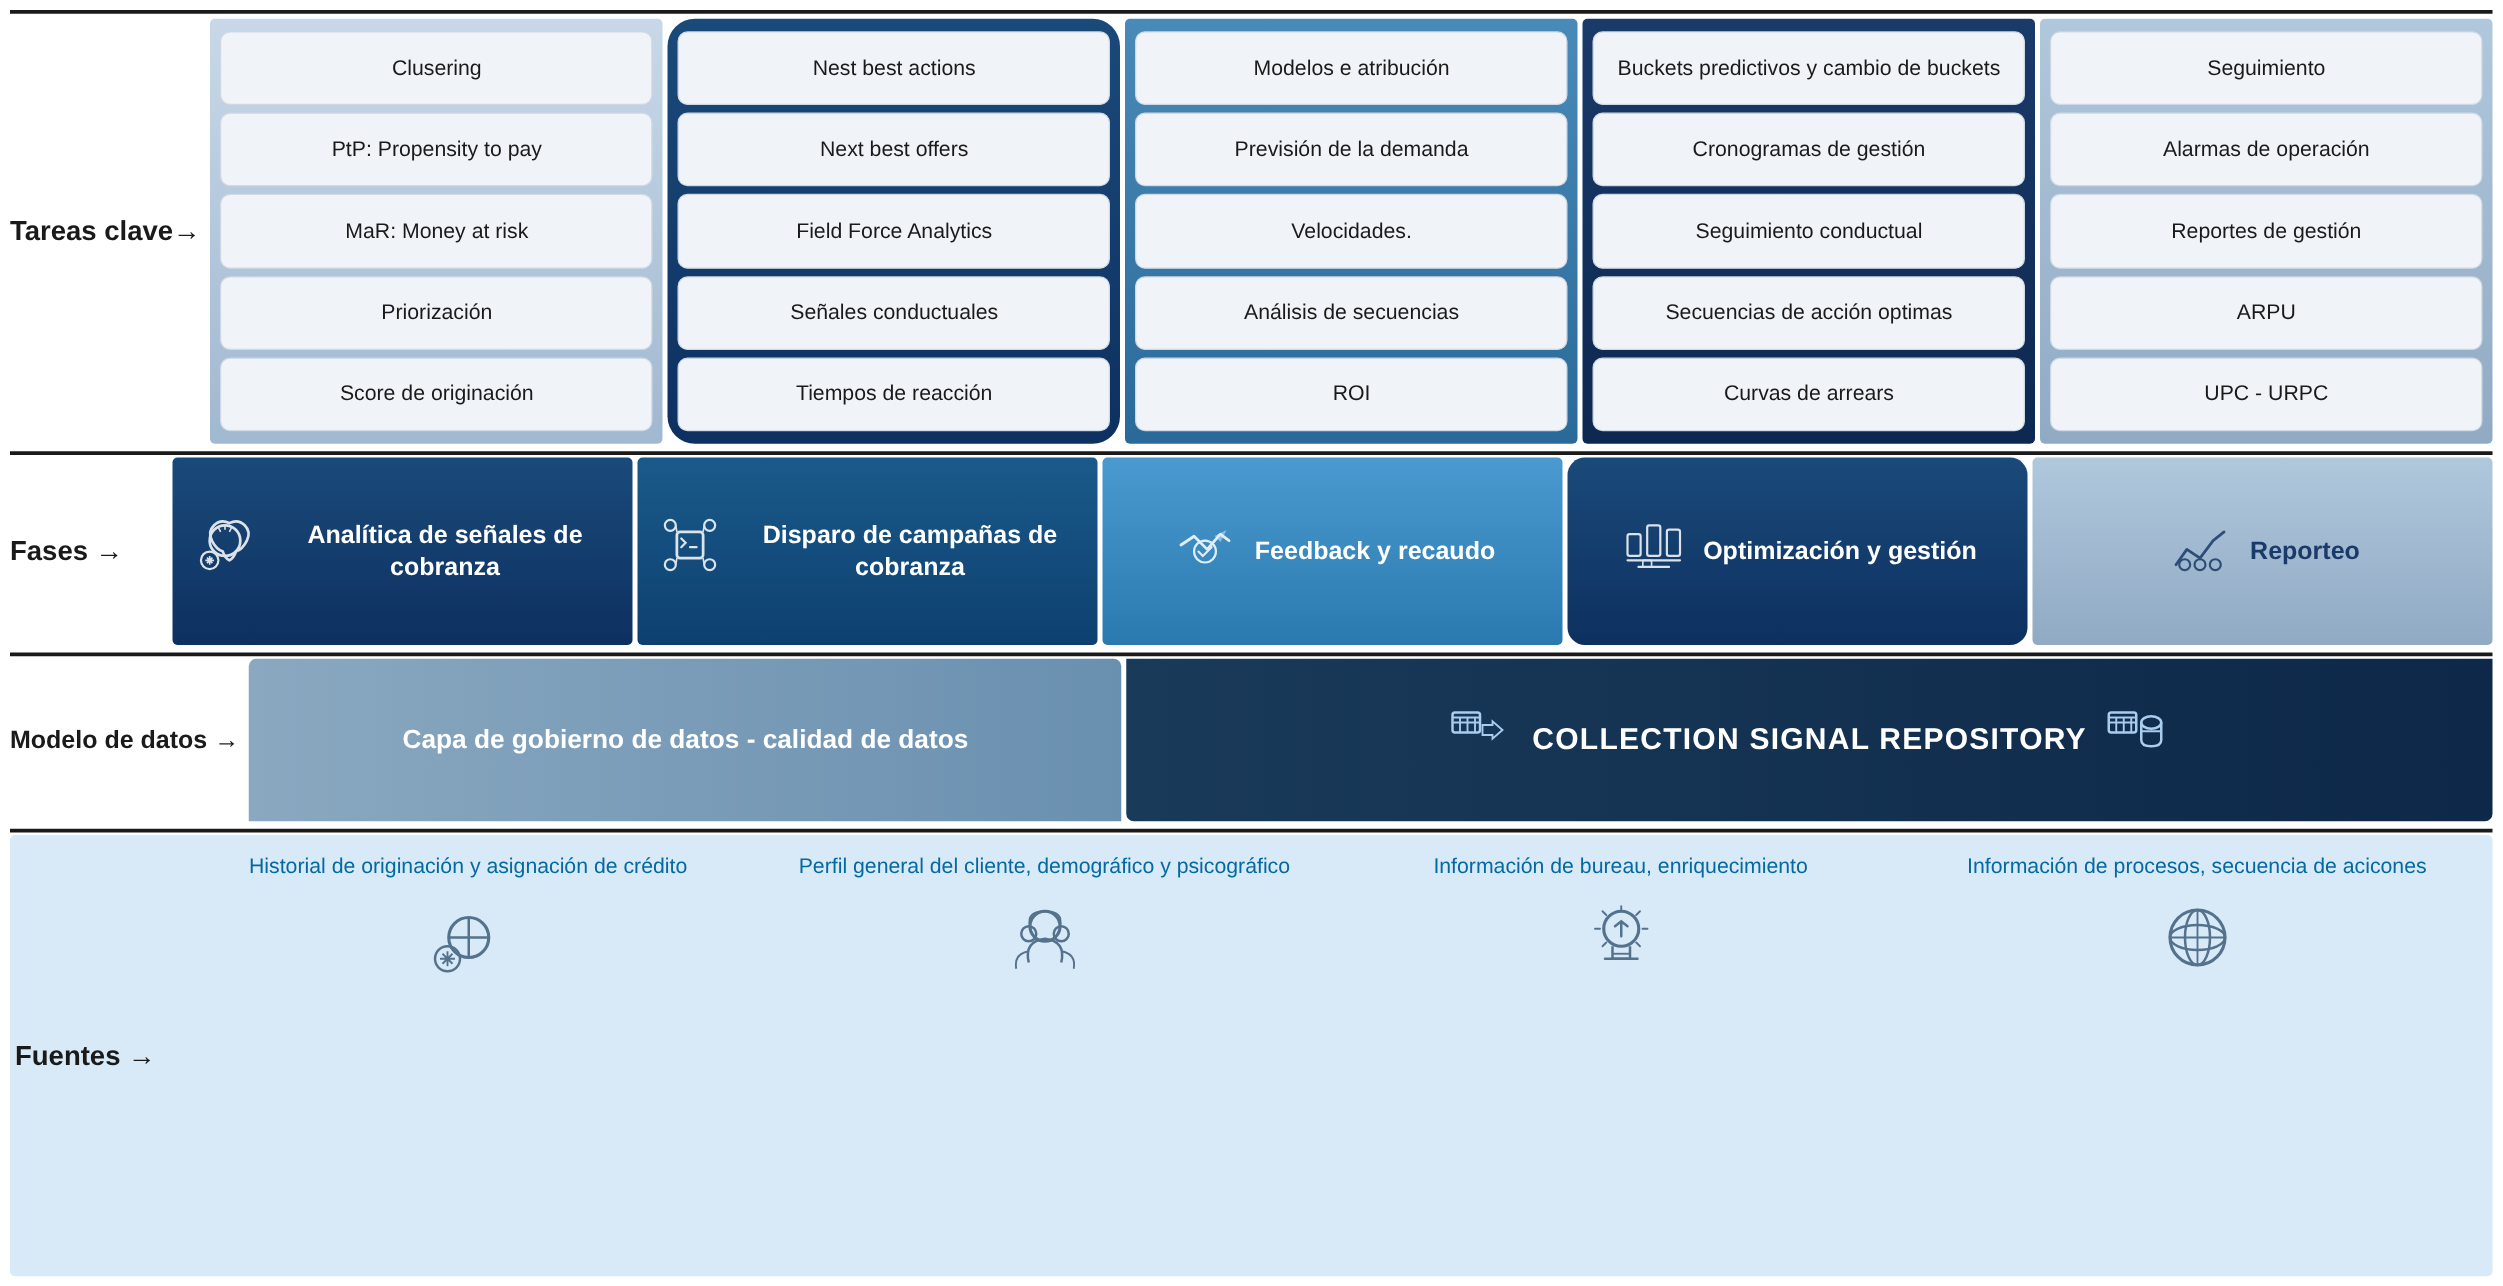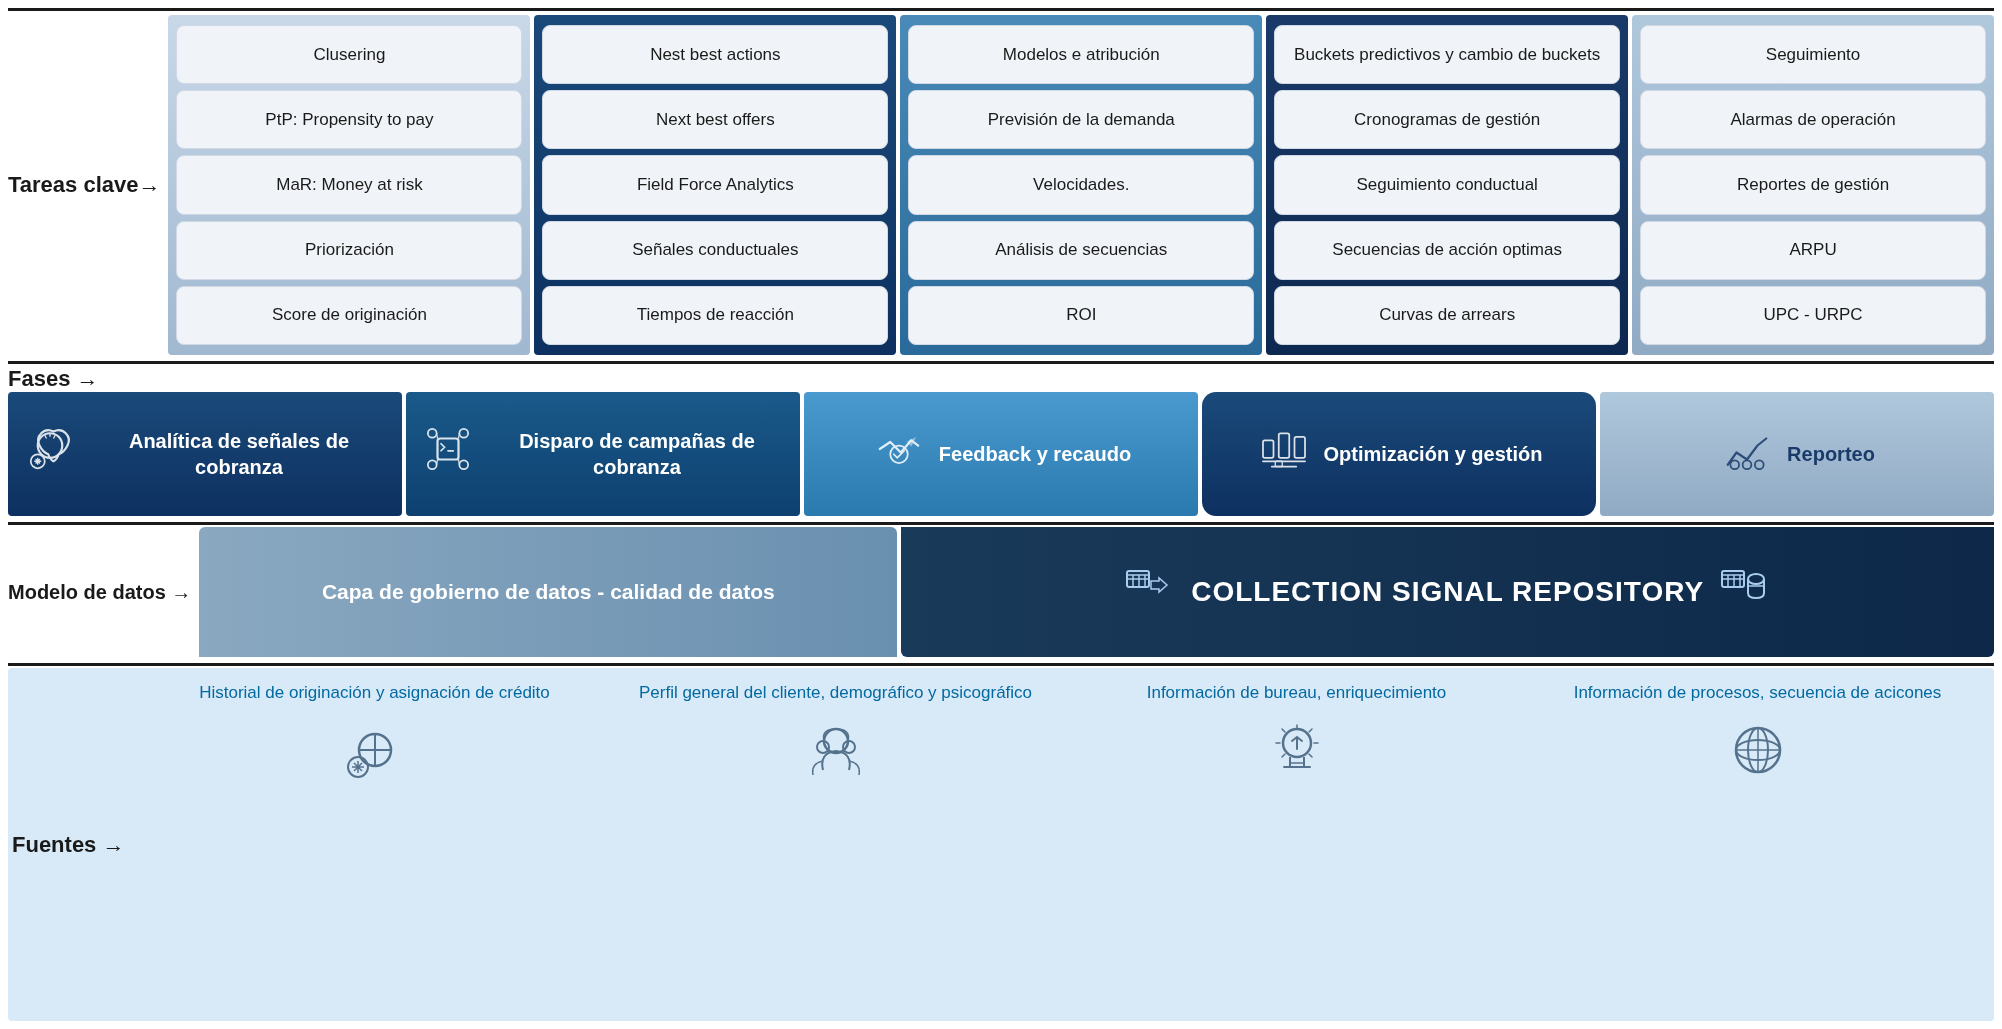--- a/index.html
+++ b/index.html
@@ -62,20 +62,21 @@
       gap: 6px;
       padding: 10px 8px;
       border-radius: 4px;
     }
 
     .col-panel-1 {
       background: linear-gradient(to bottom, #c8d8e8, #a0b8d0);
     }
     .col-panel-2 {
       background: linear-gradient(to bottom, #1a4a7a, #0d3060);
+      border-radius: 22px;
     }
     .col-panel-3 {
       background: linear-gradient(to bottom, #4a8ab8, #2a6a9a);
     }
     .col-panel-4 {
       background: linear-gradient(to bottom, #1a3a6a, #0d2850);
     }
     .col-panel-5 {
       background: linear-gradient(to bottom, #b0c8dc, #90aac4);
     }
@@ -92,21 +93,21 @@
       border: 1px solid #d0d8e4;
       flex: 1;
       display: flex;
       align-items: center;
       justify-content: center;
     }
 
     
     .fases-row {
       display: flex;
-      flex-direction: column;
+      flex-direction: row;
       align-items: stretch;
       height: 150px;
       margin-bottom: 4px;
     }
 
     .fases-label-cell {
       display: flex;
       align-items: center;
       min-width: 130px;
     }
@@ -200,21 +201,21 @@
       gap: 16px;
       flex: 1.6;
     }
 
     .repo-icon {
       font-size: 38px;
       color: #aaccee;
     }
 
     .collection-text {
-      font-size: 28px;
+      font-size: 24px;
       font-weight: 700;
       color: #ffffff;
       letter-spacing: 1px;
     }
 
     
     .fuentes-row {
       display: flex;
       flex-direction: row;
       align-items: stretch;

